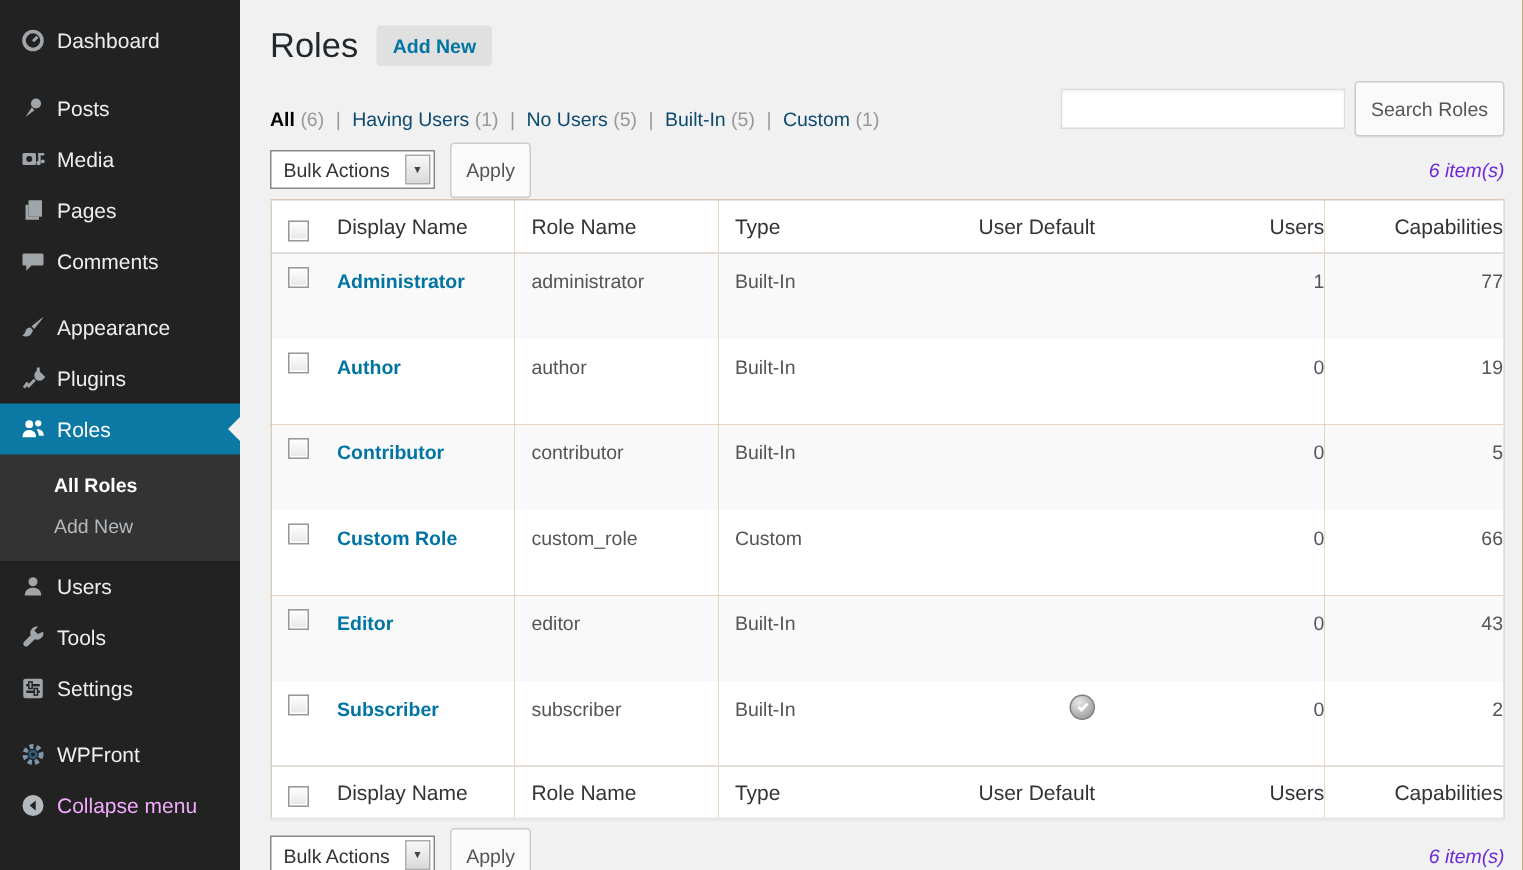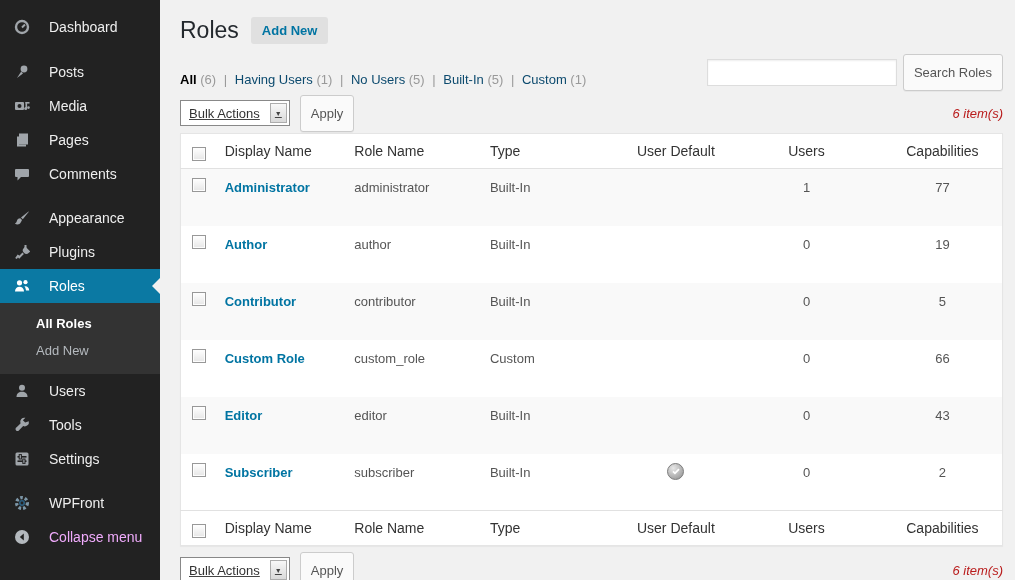--- a/index.html
+++ b/index.html
@@ -15,21 +15,21 @@
   .sidebar {
     width:160px; min-width:160px; height:580px;
     background:#222; color:#eee;
     padding-top:10px;
     display:flex; flex-direction:column;
     position:relative; z-index:2;
   }
   .menu-item {
     height:34px; display:flex; align-items:center;
     padding-left:14px; font-size:14px; color:#eee;
-    cursor:pointer; position:relative;gap:11px;
+    cursor:pointer; position:relative;
   }
   .menu-item .mi {
     width:16px; height:16px; margin-right:8px;
     color:#a0a5aa; display:inline-flex; align-items:center; justify-content:center;
     flex:0 0 16px;
   }
   .menu-item.active {
     background:#0b79a3; color:#fff;
   }
   .menu-item.active .mi { color:#fff; }
@@ -78,31 +78,31 @@
   .btn {
     background:#fafafa; border:1px solid #ccc; border-radius:3px;
     color:#555; font-size:13px; font-family:inherit; height:37px;
     padding:0 10px; cursor:pointer; box-shadow:0 1px 0 rgba(0,0,0,.04);
   }
 
   .tablenav { display:flex; justify-content:space-between; align-items:center; margin-top:8px; height:28px; }
   .bulk-group { display:flex; align-items:center; }
   .select-box {
     display:inline-flex; align-items:center; height:26px;
-    border:1px solid #888; background:#fff; padding-left:8px; cursor:pointer;text-decoration:underline;
+    border:1px solid #888; background:#fff; padding-left:8px; cursor:pointer;
   }
   .select-box .select-label { color:#333; margin-right:8px; }
   .select-arrow {
     width:17px; height:20px; margin:2px; border:1px solid #acacac;
     background:linear-gradient(#f8f8f8,#d9d9d9);
     display:flex; align-items:center; justify-content:center;
     font-size:7px; color:#444;
   }
   .apply-btn { margin-left:10px; }
-  .items-count { color:#b91c1c; font-style:italic; font-size:13px; }
+  .items-count { color:#6d28d9; font-style:italic; font-size:13px; }
 
   
   table.roles-table {
     width:100%; margin-top:6px; border-collapse:collapse;
     background:#a16207; border:1px solid #e5e5e5;
     box-shadow:0 1px 1px rgba(0,0,0,.04);
     table-layout:fixed;
   }
   .col-cb { width:33px; }
   .col-display { width:129px; }
@@ -111,21 +111,21 @@
   .col-default { width:108px; }
   .col-users { width:152px; }
   .col-caps { width:119px; }
 
   thead th, tfoot th {
     font-size:14px; font-weight:400; color:#333; text-align:left;
     padding:9px 0 9px 11px; background:#fff;
   }
   thead th { border-bottom:1px solid #e1e1e1; }
   tfoot th { border-top:1px solid #e1e1e1; }
-  th.center, td.center { text-align:center; padding-left:0; }
+  th.center, td.center { text-align:right; padding-left:0; }
   th.cb-cell, td.cb-cell { padding:9px 0 0 11px; }
 
   tbody td {
     vertical-align:top; padding:11px 0 0 11px; height:57px;
     font-size:13px; color:#555;
   }
   tbody tr:nth-child(odd) { background:#f9f9f9; }
   tbody tr:nth-child(even) { background:#fff; }
   .row-title {
     color:#0074a2; font-weight:bold; text-decoration:none; cursor:pointer;

